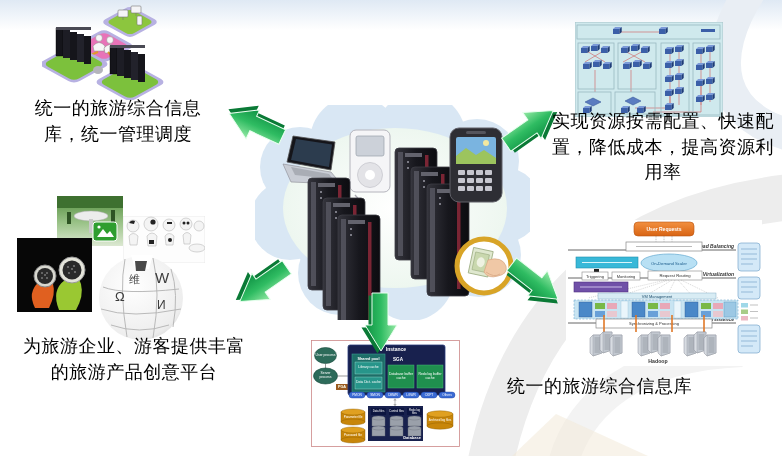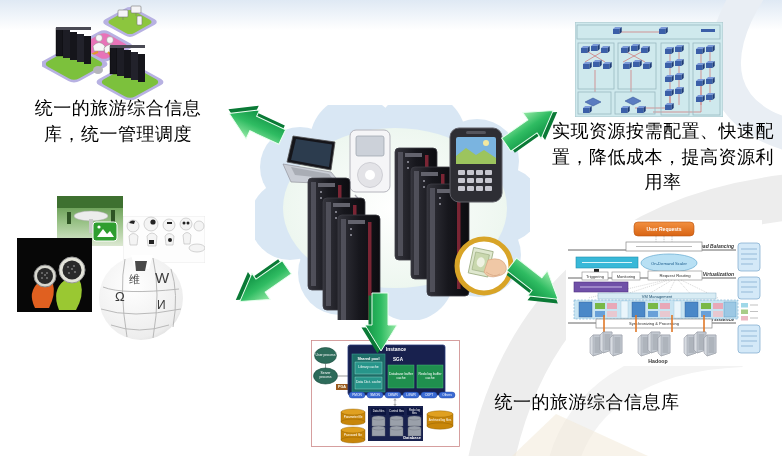--- a/index.html
+++ b/index.html
@@ -581,16 +581,17 @@
       </g>
     </defs>
     <use href="#arrow3d" transform="translate(256,127) rotate(205)"></use>
     <use href="#arrow3d" transform="translate(528,127) rotate(-35)"></use>
     <use href="#arrow3d" transform="translate(265,285) rotate(145)"></use>
     <use href="#arrow3d" transform="translate(382,321) rotate(90)"></use>
     <use href="#arrow3d" transform="translate(535,280) rotate(38)"></use>
   </svg>
 
   <div class="cap" style="left:28px;top:96px;width:180px">统一的旅游综合信息库，统一管理调度</div>
-  <div class="cap" style="left:547px;top:119px;width:232px">实现资源按需配置、快速配置，降低成本，提高资源利用率</div>
-  <div class="cap" style="left:482px;top:390px;width:210px;white-space:nowrap;text-align:center">统一的旅游综合信息库</div>
+  <div class="cap" style="left:547px;top:109px;width:232px">实现资源按需配置、快速配置，降低成本，提高资源利用率</div>
+  <div class="cap" style="left:18px;top:334px;width:232px">为旅游企业、游客提供丰富的旅游产品创意平台</div>
+  <div class="cap" style="left:482px;top:374px;width:210px;white-space:nowrap;text-align:right">统一的旅游综合信息库</div>
 
 </div>
 
 </body></html>

